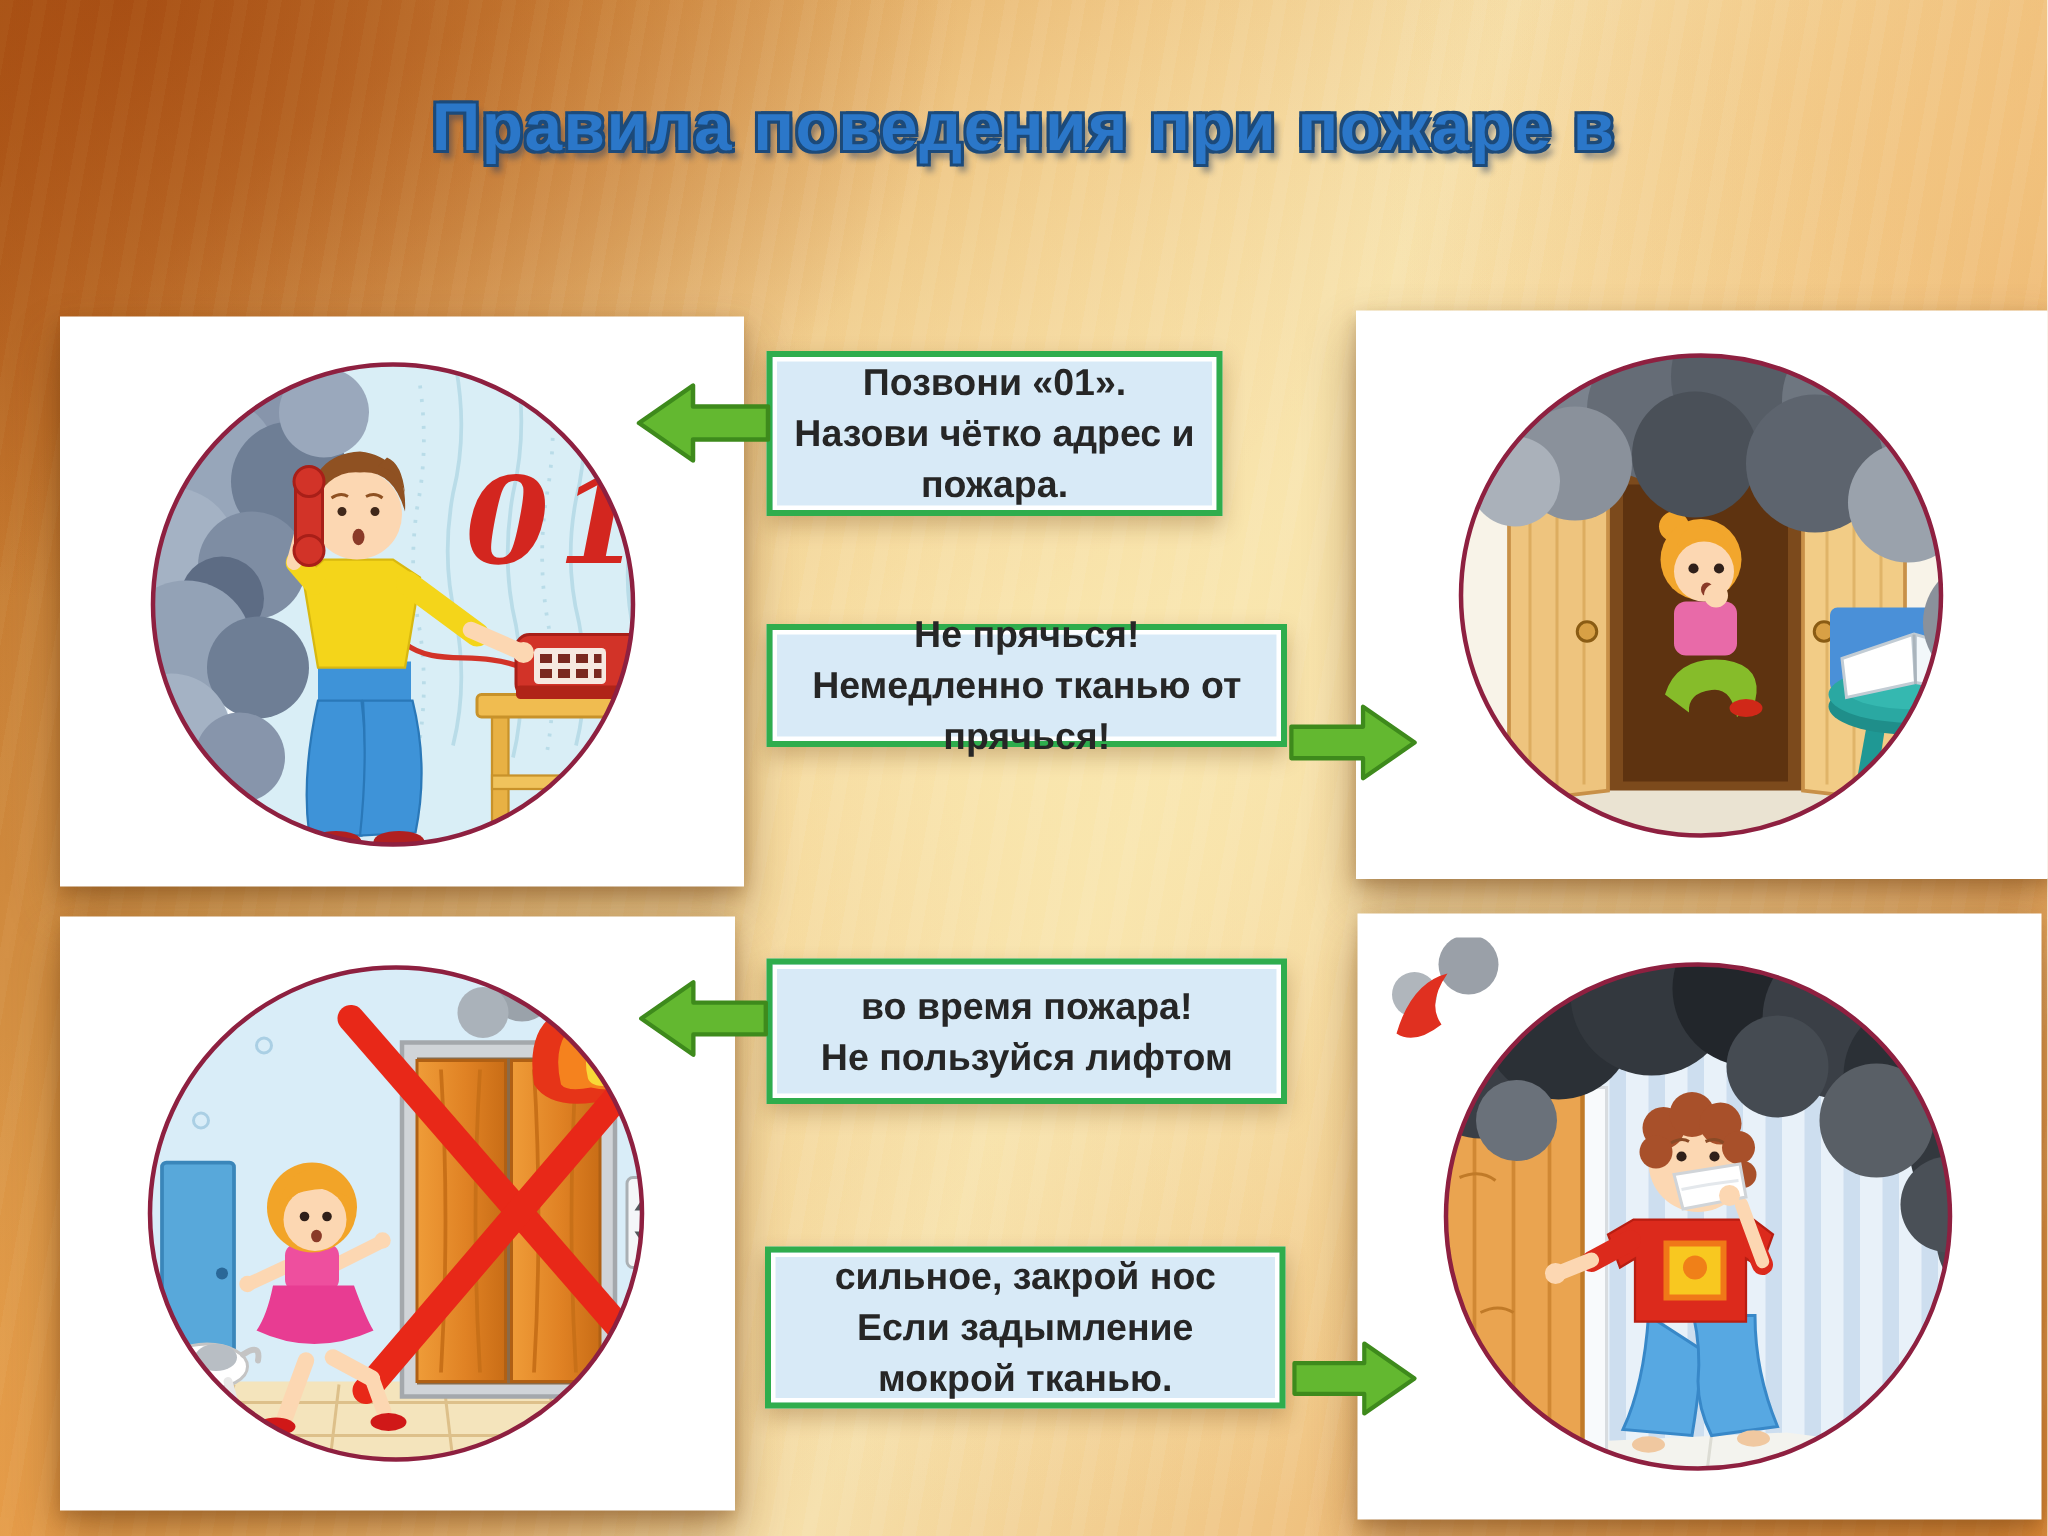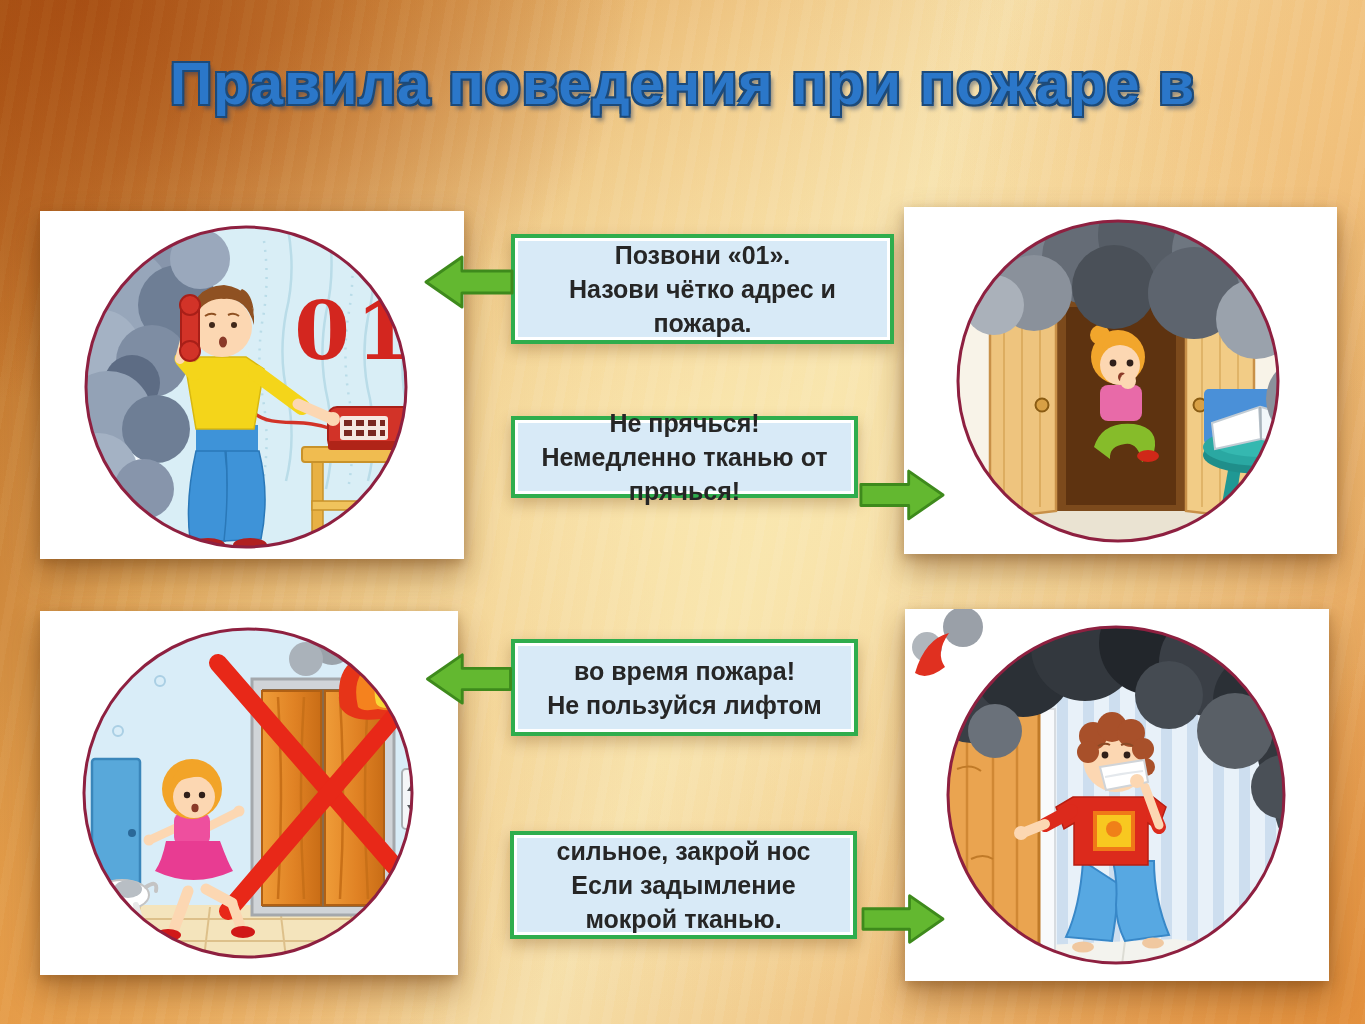--- a/index.html
+++ b/index.html
@@ -18,42 +18,43 @@
       radial-gradient(ellipse 760px 560px at 100% 100%, rgba(226,142,58,.75), rgba(226,142,58,0) 65%),
       linear-gradient(115deg,#b4641f 0%,#dc9c4e 22%,#efc686 42%,#f6e0ac 55%,#efc180 74%,#e2974a 100%);
   }
   .bg::after{
     content:"";position:absolute;inset:0;
     background:repeating-linear-gradient(100deg, rgba(255,255,255,.07) 0 9px, rgba(170,85,20,.05) 9px 22px);
     mix-blend-mode:soft-light;
   }
   .title{
     position:absolute;left:0;right:0;top:36px;text-align:center;
-    font-size:59px;font-weight:bold;letter-spacing:1px;line-height:97px;
+    font-size:45px;font-weight:bold;letter-spacing:1px;line-height:97px;
     color:#2b77c9;
     text-shadow:-2px -2px 0 #1c4a7a,2px -2px 0 #1c4a7a,-2px 2px 0 #1c4a7a,2px 2px 0 #1c4a7a,4px 5px 4px rgba(25,50,95,.45);
   }
   .title span{display:block;}
   .card{
-    position:absolute;background:#ffffff;margin:0;padding:0;
+    position:absolute;background:#ffffff;margin:0;padding:16px;
     box-shadow:0 16px 30px rgba(108,58,14,.45),0 4px 10px rgba(108,58,14,.30);
+    font-style:italic;
   }
   .card svg{display:block;width:100%;height:100%;}
   .card1{left:40px;top:211px;width:424px;height:348px;}
   .card2{left:904px;top:207px;width:433px;height:347px;}
   .card3{left:40px;top:611px;width:418px;height:364px;}
   .card4{left:905px;top:609px;width:424px;height:372px;}
   .rule-box{
     position:absolute;box-sizing:border-box;
     background:#d8eaf7;border:4px solid #2fad4d;
     box-shadow:inset 0 0 0 3px #ffffff,0 6px 14px rgba(108,58,14,.30);
     display:flex;flex-direction:column;align-items:center;justify-content:center;
     text-align:center;font-weight:bold;font-size:25px;line-height:34px;color:#262626;
   }
-  .box1{left:511px;top:234px;width:383px;height:110px;}
+  .box1{left:511px;top:234px;width:304px;height:110px;}
   .box2{left:511px;top:416px;width:347px;height:82px;}
   .box3{left:511px;top:639px;width:347px;height:97px;}
   .box4{left:510px;top:831px;width:347px;height:108px;}
   .arrow{position:absolute;z-index:5;}
   .arrow1{left:424px;top:253px;width:90px;height:58px;}
   .arrow2{left:859px;top:467px;width:86px;height:56px;}
   .arrow3{left:424px;top:651px;width:90px;height:56px;}
   .arrow4{left:860px;top:892px;width:86px;height:54px;}
 </style>
 </head>

